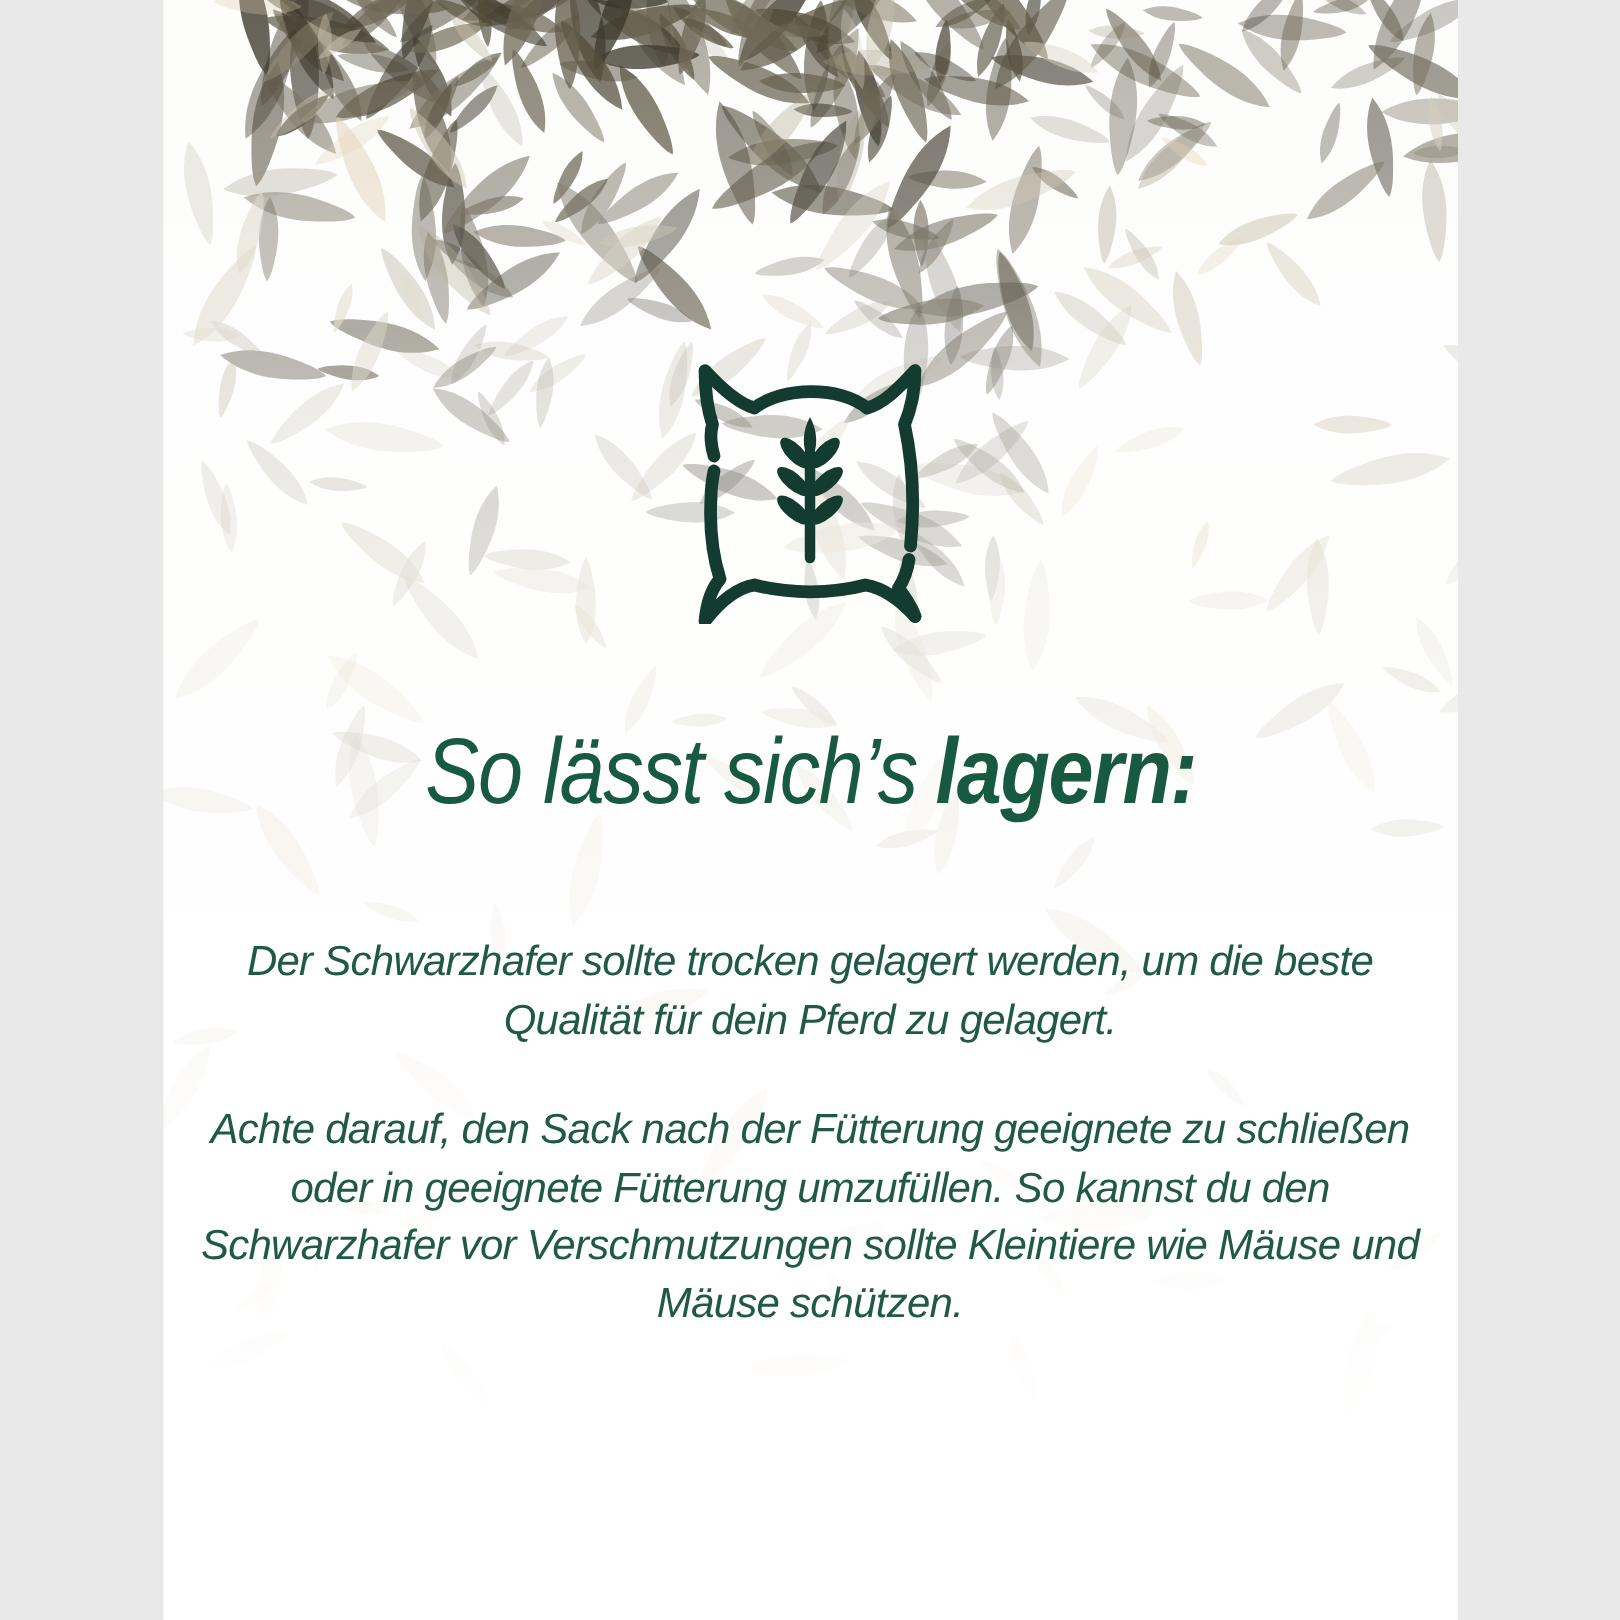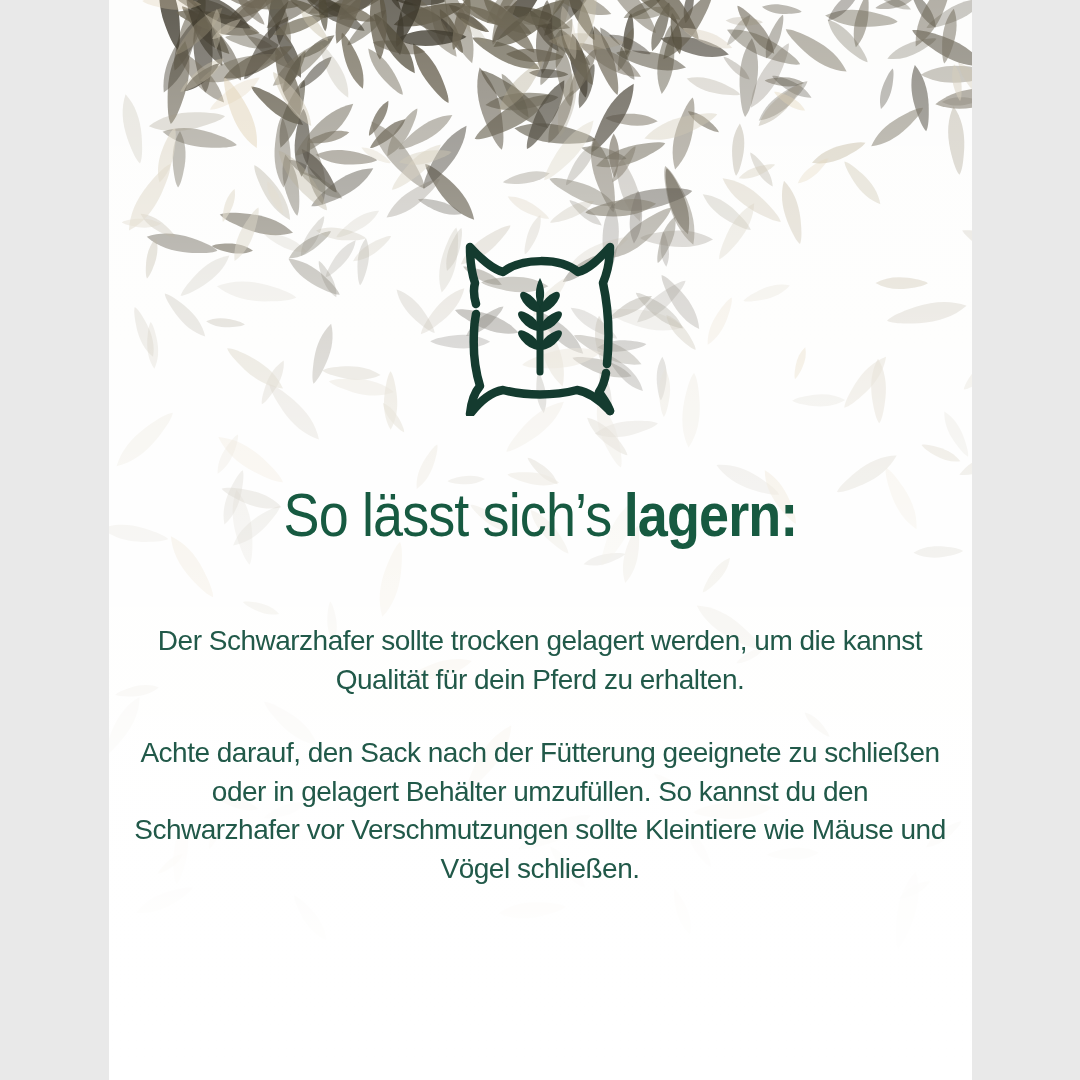--- a/index.html
+++ b/index.html
@@ -10,20 +10,21 @@
   }
   *{margin:0;padding:0;box-sizing:border-box;}
   html,body{background:#e9e9e9;}
   .canvas{
     position:relative;
     width:863px;height:1080px;
     margin:0 auto;
     background:var(--page-bg);
     overflow:hidden;
     font-family:"Liberation Sans", sans-serif;
+    font-style:italic;
   }
   .bg-svg{position:absolute;left:0;top:0;width:1080px;height:1080px;display:block;}
   .icon-wrap{
     position:absolute;
     left:50%;top:242px;
     width:150px;height:174px;
     margin-left:-75px;
   }
   .icon-wrap svg{display:block;width:100%;height:100%;}
   .sack-stroke{fill:none;stroke:var(--icon-ink);stroke-width:8.5;stroke-linecap:round;stroke-linejoin:round;}
@@ -529,24 +530,24 @@
         <ellipse rx="5.5" ry="13.5" transform="translate(64,79) rotate(-50)"></ellipse>
         <ellipse rx="5.5" ry="13.5" transform="translate(86,98) rotate(50)"></ellipse>
         <ellipse rx="5.5" ry="13.5" transform="translate(64,98) rotate(-50)"></ellipse>
       </g>
     </svg>
   </div>
 
   <h1 class="heading"><span>So lässt sich’s</span><strong>lagern:</strong></h1>
 
   <div class="para para-1">
-      <div>Der Schwarzhafer sollte trocken gelagert werden, um die kannst</div>
-      <div>Qualität für dein Pferd zu erhalten.</div>
+      <div>Der Schwarzhafer sollte trocken gelagert werden, um die beste</div>
+      <div>Qualität für dein Pferd zu gelagert.</div>
     </div>
 
   <div class="para para-2">
       <div>Achte darauf, den Sack nach der Fütterung geeignete zu schließen</div>
-      <div>oder in gelagert Behälter umzufüllen. So kannst du den</div>
+      <div>oder in geeignete Fütterung umzufüllen. So kannst du den</div>
       <div>Schwarzhafer vor Verschmutzungen sollte Kleintiere wie Mäuse und</div>
-      <div>Vögel schließen.</div>
+      <div>Mäuse schützen.</div>
     </div>
 
 </div>
 
 </body></html>

